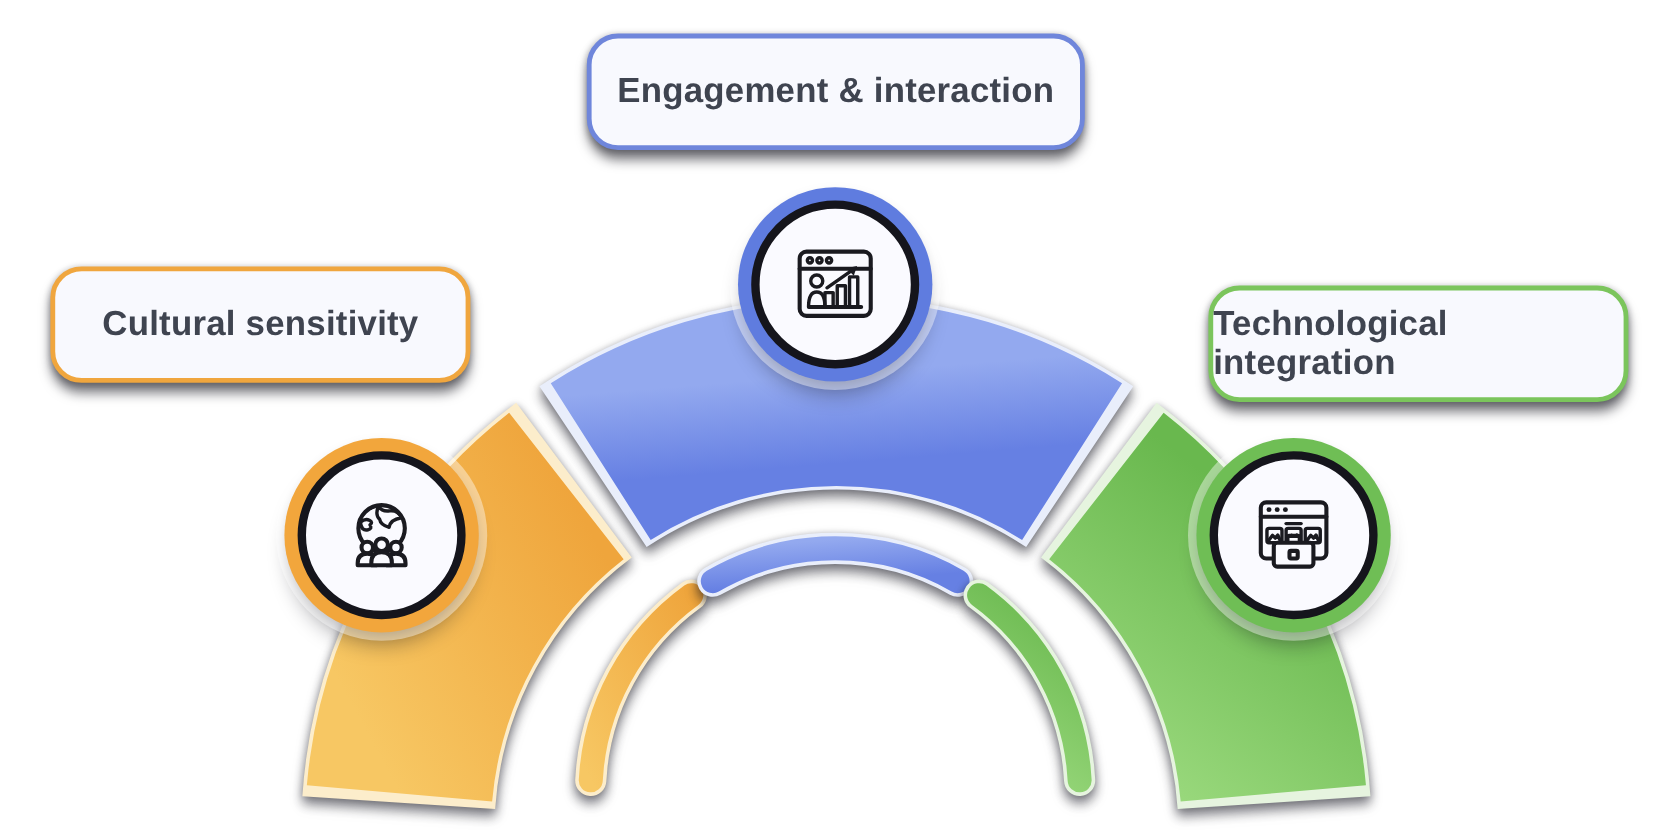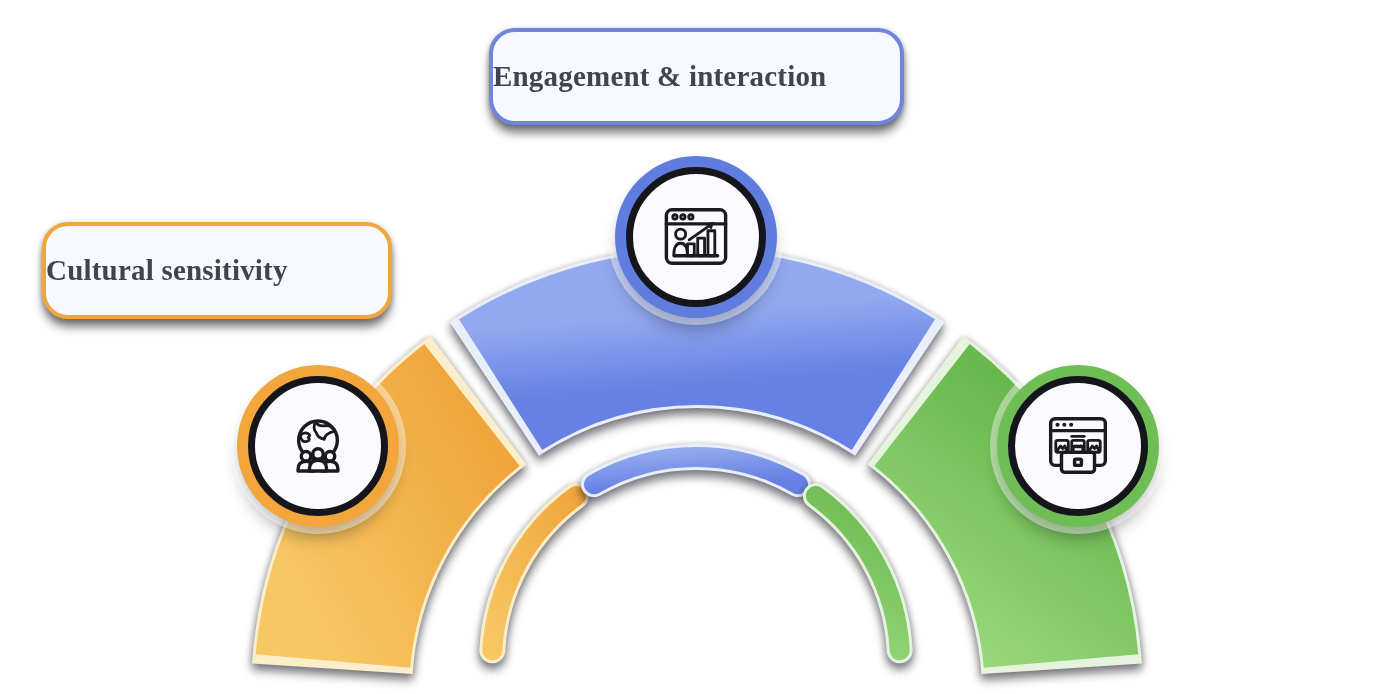--- a/index.html
+++ b/index.html
@@ -24,23 +24,23 @@
                 0 14px 18px 6px rgba(14,14,24,.40),0 2px 8px 10px rgba(14,14,24,.15);}
   .ic{width:82px;height:82px;}
   .ic *{vector-effect:none;}
   .ln{fill:none;stroke:#1A1A20;stroke-width:3;stroke-linecap:round;stroke-linejoin:round;}
   .ln2{fill:none;stroke:#1A1A20;stroke-width:2.5;stroke-linecap:round;stroke-linejoin:round;}
   .fl{fill:#1A1A20;stroke:none;}
   .wh{fill:#FAFAFF;stroke:#1A1A20;stroke-width:3;stroke-linecap:round;stroke-linejoin:round;}
 
   
   .label-box{position:absolute;box-sizing:border-box;height:97px;border:4px solid #000;border-radius:26px;
-             background:#F8F9FE;display:flex;align-items:center;justify-content:flex-start;
+             background:#F8F9FE;display:flex;align-items:center;justify-content:center;
              font-weight:700;font-size:29px;color:#3F4450;letter-spacing:.2px;
-             box-shadow:0 9px 10px -1px rgba(14,14,24,.55),0 1px 5px rgba(14,14,24,.28);font-family:Liberation Serif, serif;}
+             box-shadow:0 9px 10px -1px rgba(14,14,24,.55),0 1px 5px rgba(14,14,24,.28);}
   .label-box.orange{border-color:#F0A63E;}
   .label-box.blue{border-color:#6F86DB;}
   .label-box.green{border-color:#7BC55C;}
 </style>
 </head>
 <body>
 
 <div id="stage">
 
   <svg width="1400" height="694" viewBox="0 0 1400 694" style="position:absolute;left:0;top:0;">
@@ -135,14 +135,17 @@
   </div>
 
   <div class="label-box orange" style="left:42px;top:222px;width:350px">
     <span>Cultural sensitivity</span>
   </div>
 
   <div class="label-box blue" style="left:489px;top:28px;width:415px">
     <span>Engagement &amp; interaction</span>
   </div>
 
+  <div class="label-box green" style="left:1007px;top:238px;width:350px">
+    <span>Technological integration</span>
+  </div>
 
 </div>
 
 </body></html>

